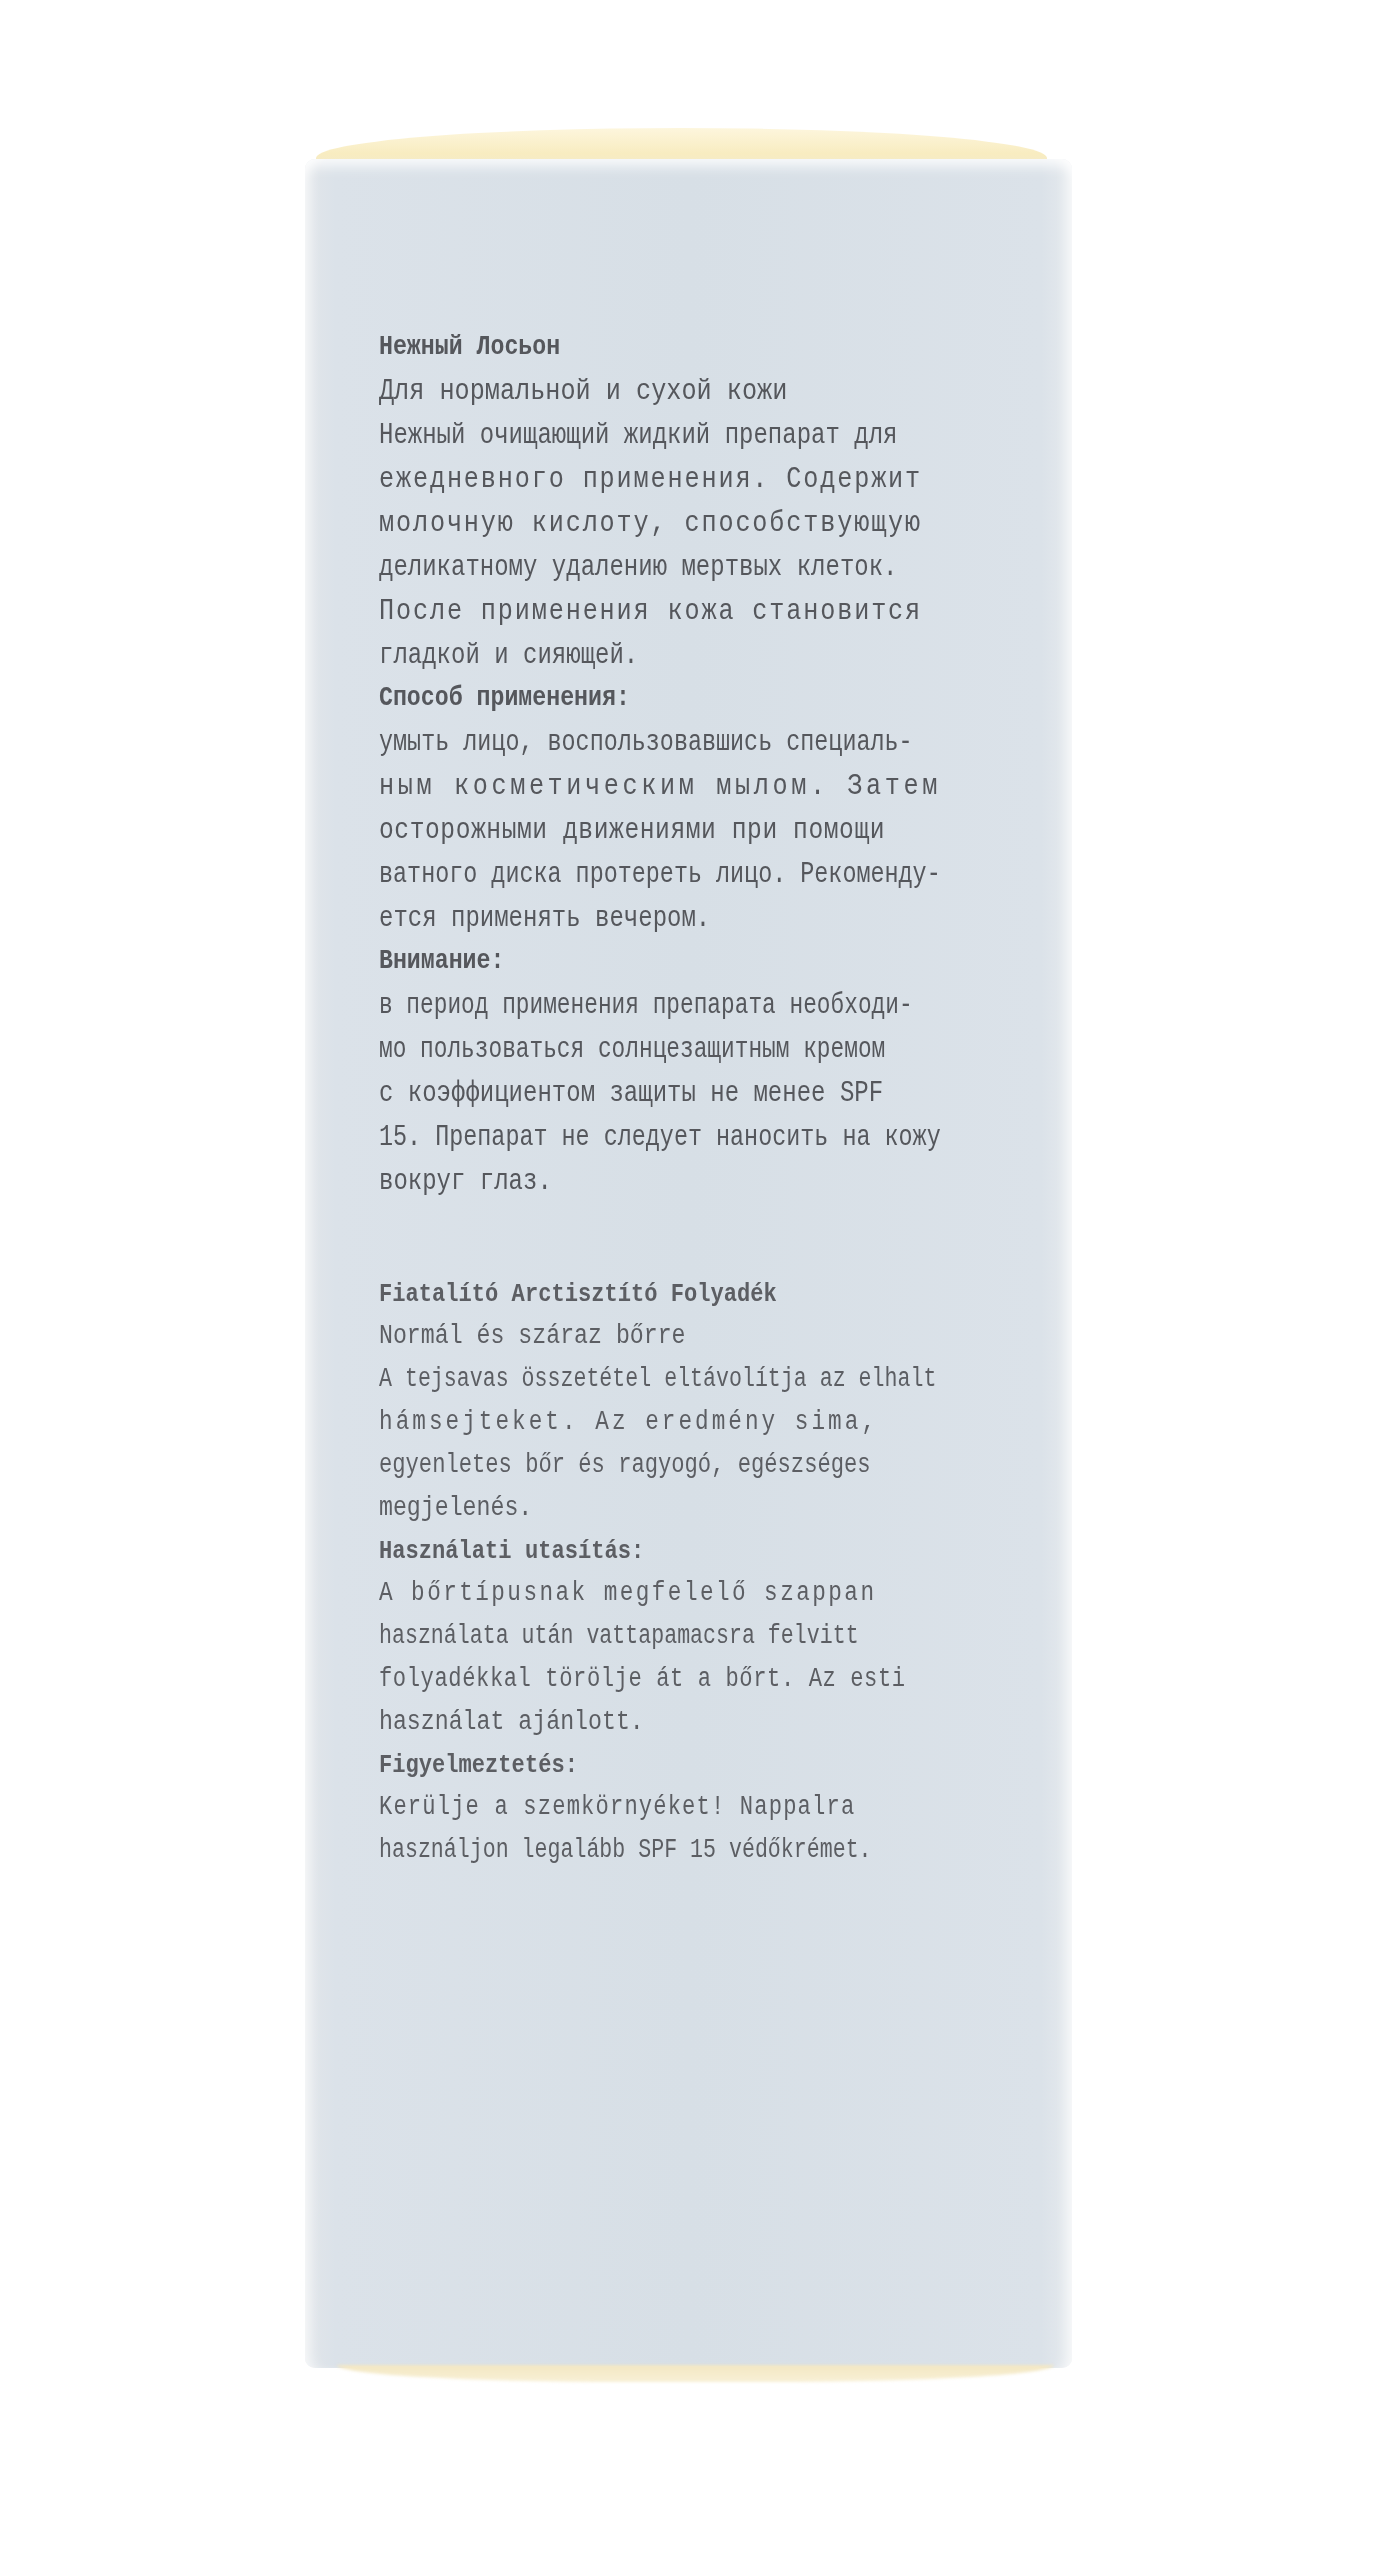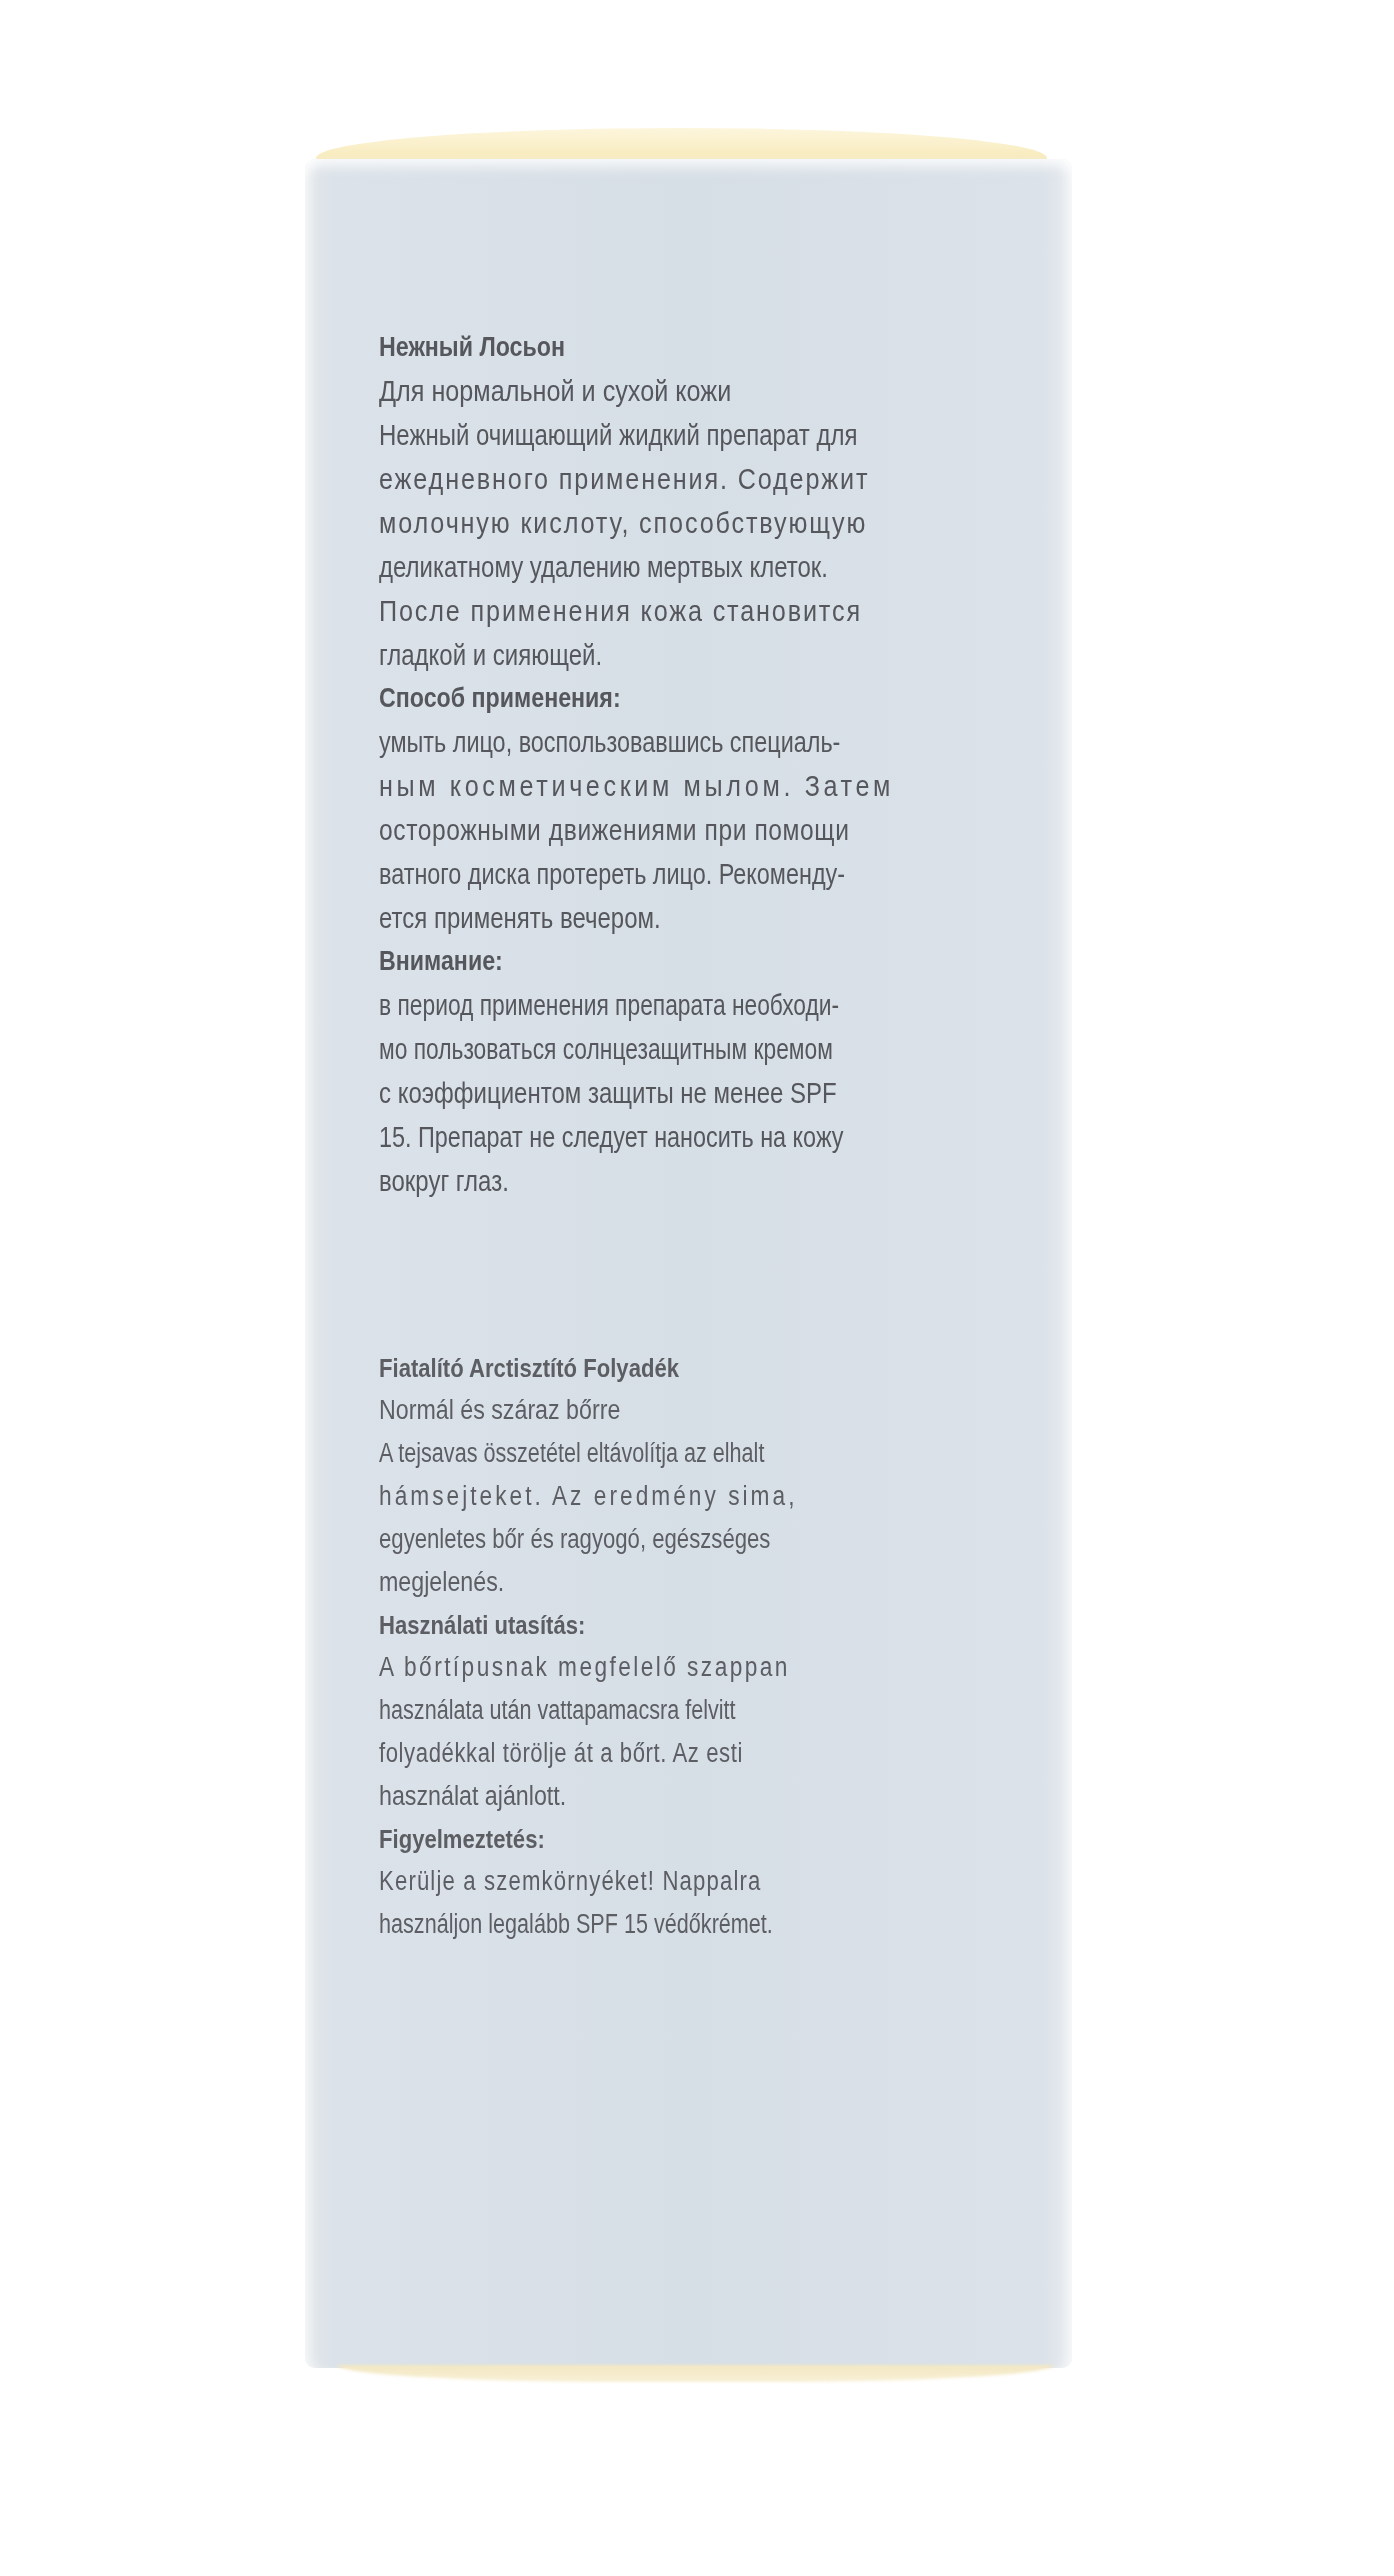--- a/index.html
+++ b/index.html
@@ -19,22 +19,22 @@
       border-radius: 10px;
       box-shadow: inset 13px 0 13px -8.6px rgba(255,255,255,0.8), inset -13px 0 13px -8.6px rgba(255,255,255,0.8), inset 0 17px 13px -10px rgba(255,255,255,0.85);
     }
     .bottom-cap {
       position: absolute; left: 337px; top: 2365px; width: 717px; height: 17px;
       background: linear-gradient(180deg, #f3e7c2 0%, #f8f0d6 100%);
       border-radius: 0 0 40% 40% / 0 0 100% 100%;
       filter: blur(1.4px);
     }
     .panel { position: absolute; left: 379px; width: 610px; color: #55575c; }
-    .ru { top: 326px; font-family: Liberation Sans, sans-serif; }
-    .hu { top: 1347px; font-family: Liberation Sans, sans-serif; color: #5c5e63; }
+    .ru { top: 326px; font-family: Liberation Mono, monospace; }
+    .hu { top: 1273px; font-family: Liberation Mono, monospace; color: #5c5e63; }
     .ru .title, .ru .heading { font-weight: bold; font-size: 27px; line-height: 43px; transform: scaleX(0.86); transform-origin: left; white-space: nowrap; }
     .ru .line { font-size: 30px; line-height: 44px; white-space: nowrap; transform-origin: left; }
     .hu .title, .hu .heading { font-weight: bold; font-size: 26px; line-height: 42px; transform: scaleX(0.85); transform-origin: left; white-space: nowrap; }
     .hu .line { font-size: 27px; line-height: 43px; white-space: nowrap; transform-origin: left; transform: scaleX(0.86); }
     .ru .line.sub { transform: scaleX(0.84); }
   </style>
 </head>
 <body>
 
 <div class="top-cap"></div>

